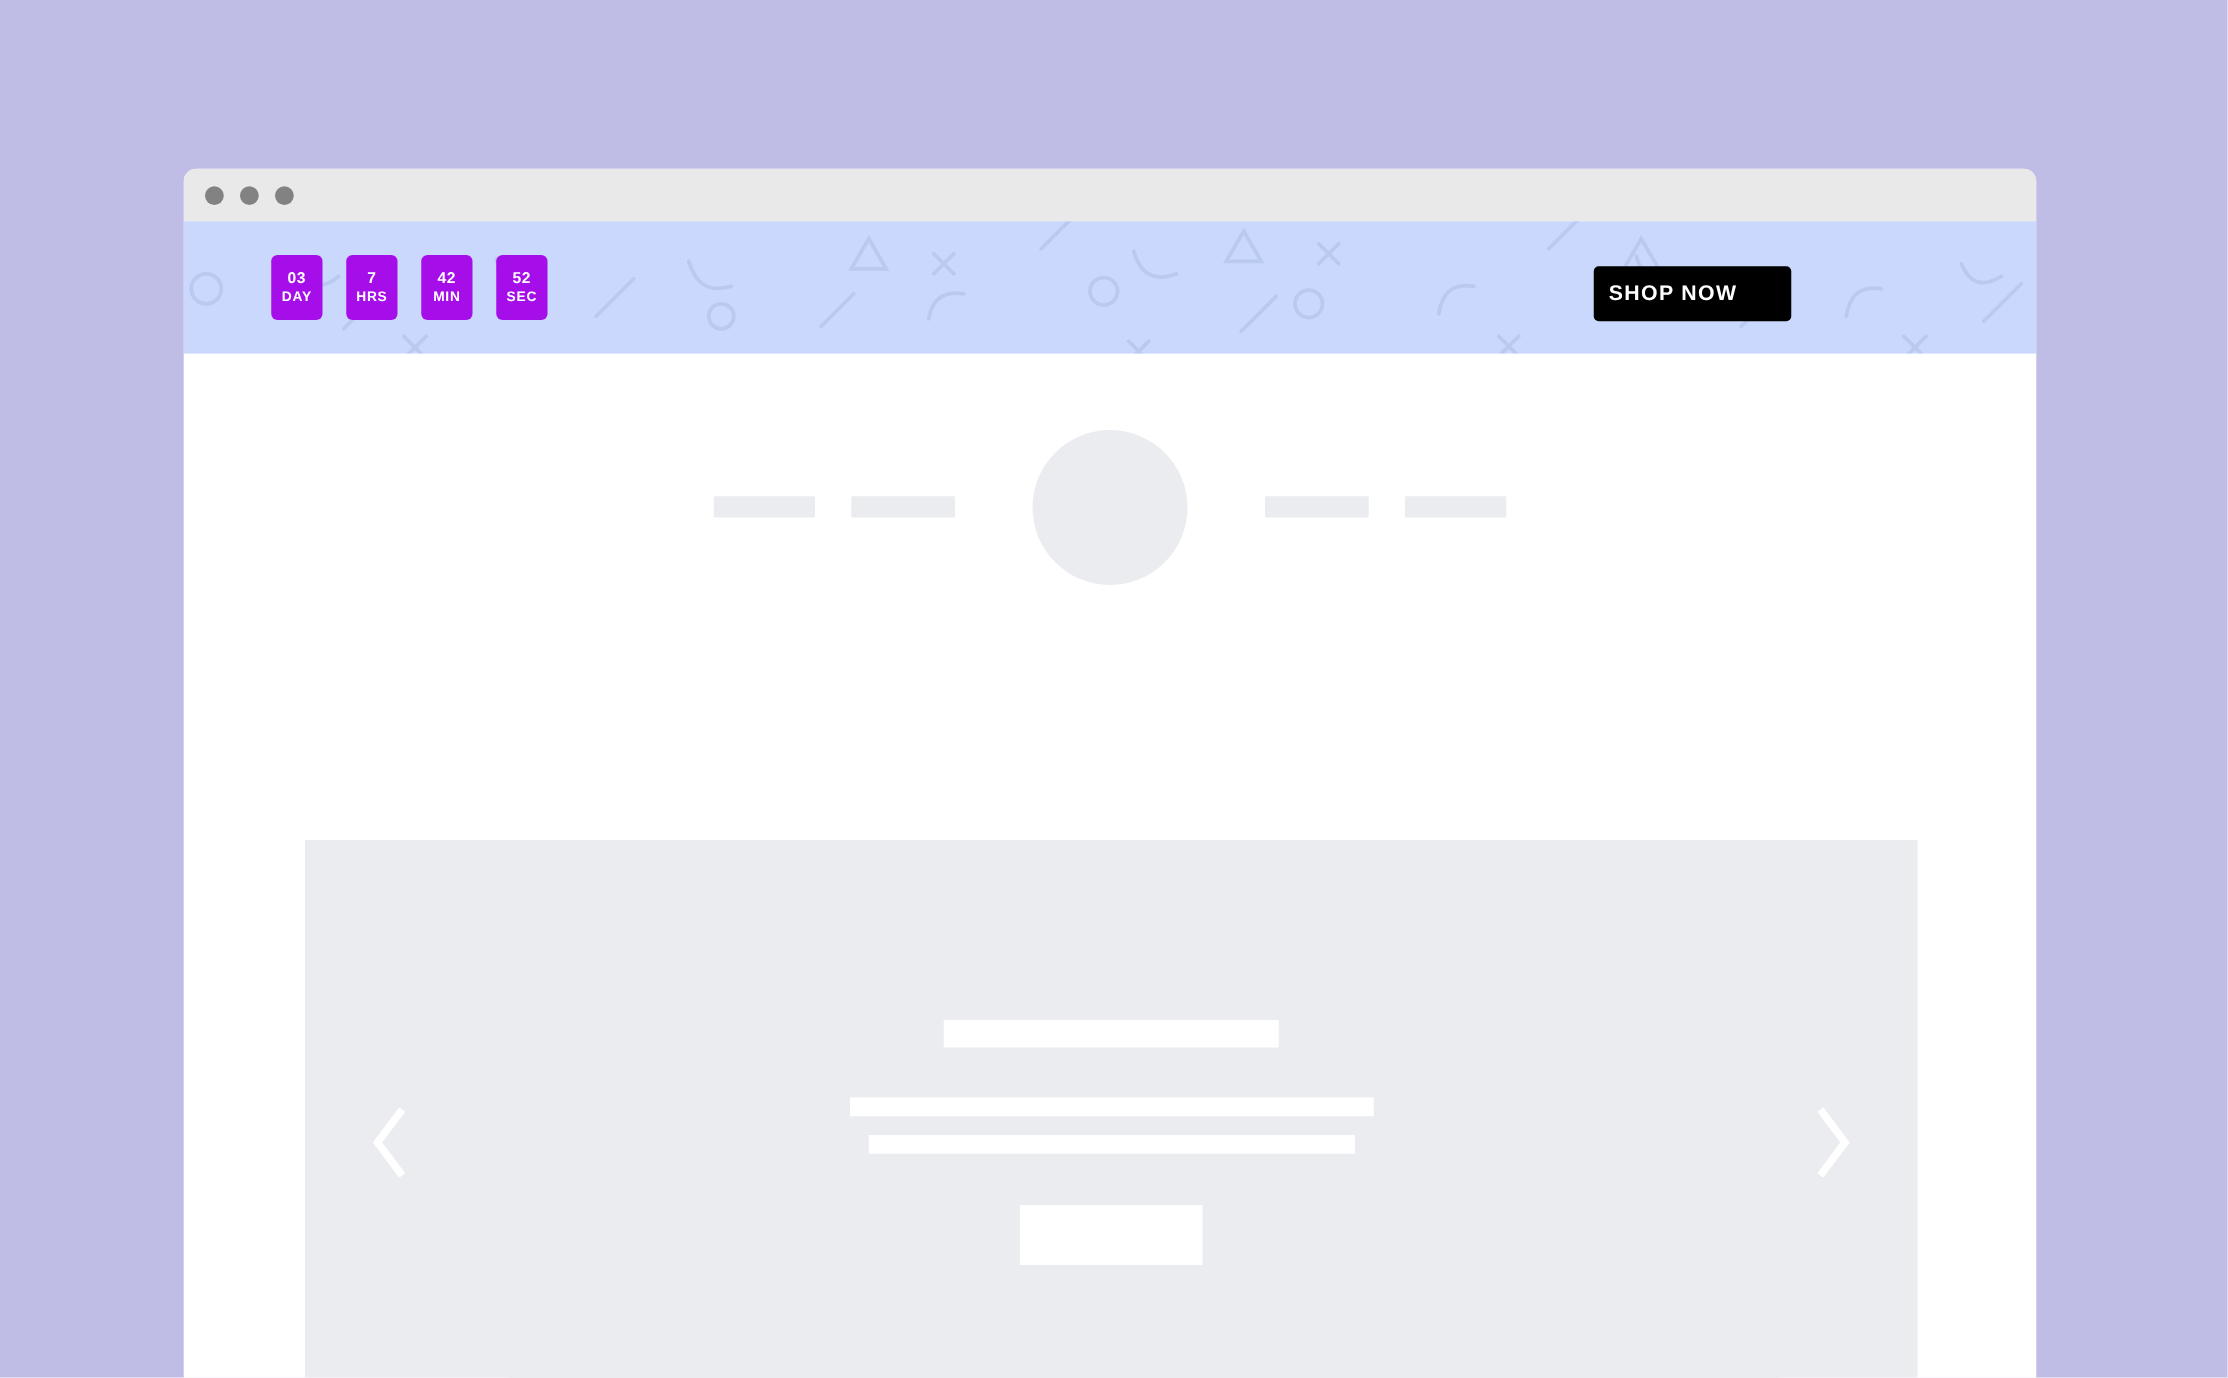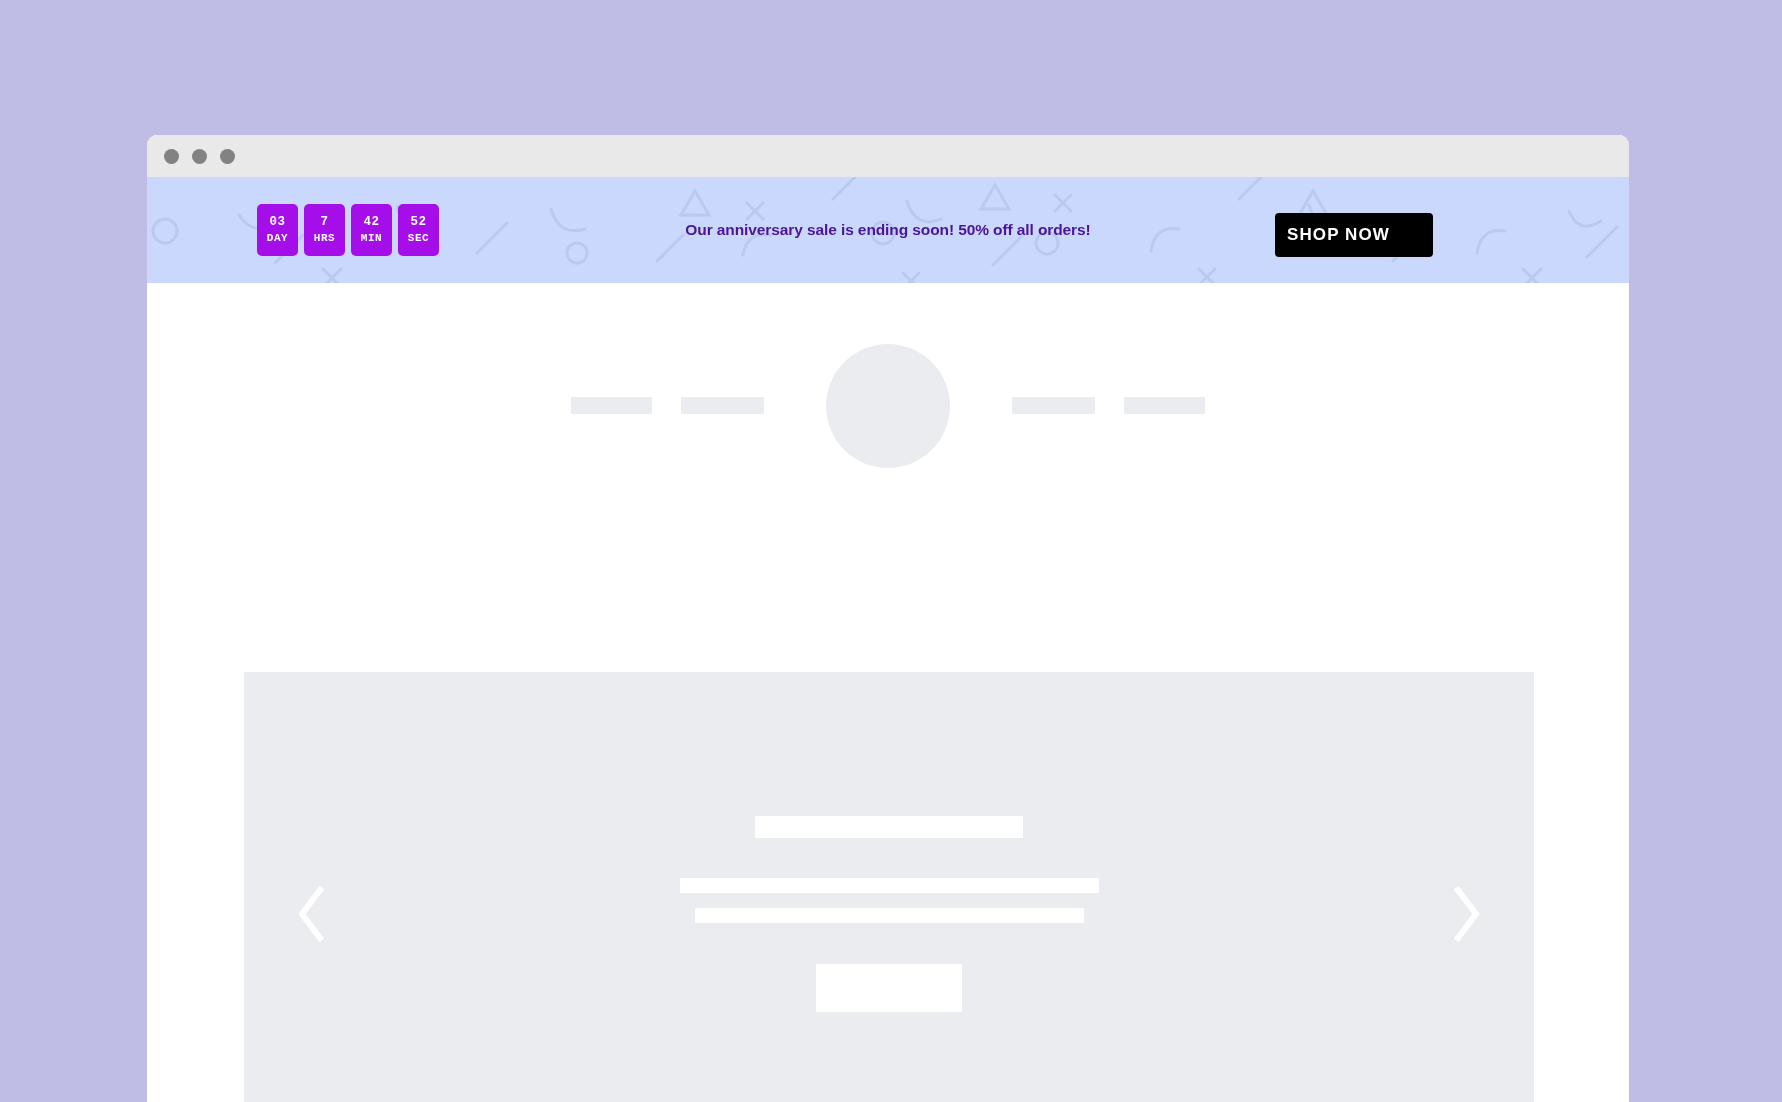--- a/index.html
+++ b/index.html
@@ -65,23 +65,22 @@
     z-index: 2;
     width: 100%;
     height: 100%;
     display: flex;
     align-items: center;
   }
 
   
   .countdown {
     display: flex;
-    gap: 6px;
-    margin-left: 110px;
-    font-family: Liberation Mono, monospace;
+    gap: 19px;
+    margin-left: 70px;
   }
 
   .count-box {
     width: 41px;
     height: 52px;
     background: #a50ee8;
     border-radius: 5px;
     display: flex;
     flex-direction: column;
     align-items: center;
@@ -309,21 +308,20 @@
         <div class="count-box">
           <span class="count-value">42</span>
           <span class="count-label">MIN</span>
         </div>
         <div class="count-box">
           <span class="count-value">52</span>
           <span class="count-label">SEC</span>
         </div>
       </div>
 
-      <div class="promo-message">Our anniversary sale is ending soon! 50% off all orders!</div>
 
       <button class="shop-now-btn">SHOP NOW</button>
     </div>
   </div>
 
   <div class="page-body">
 
     <div class="skeleton-nav">
       <div class="nav-group">
         <div class="nav-bar" style="width:81px"></div>

